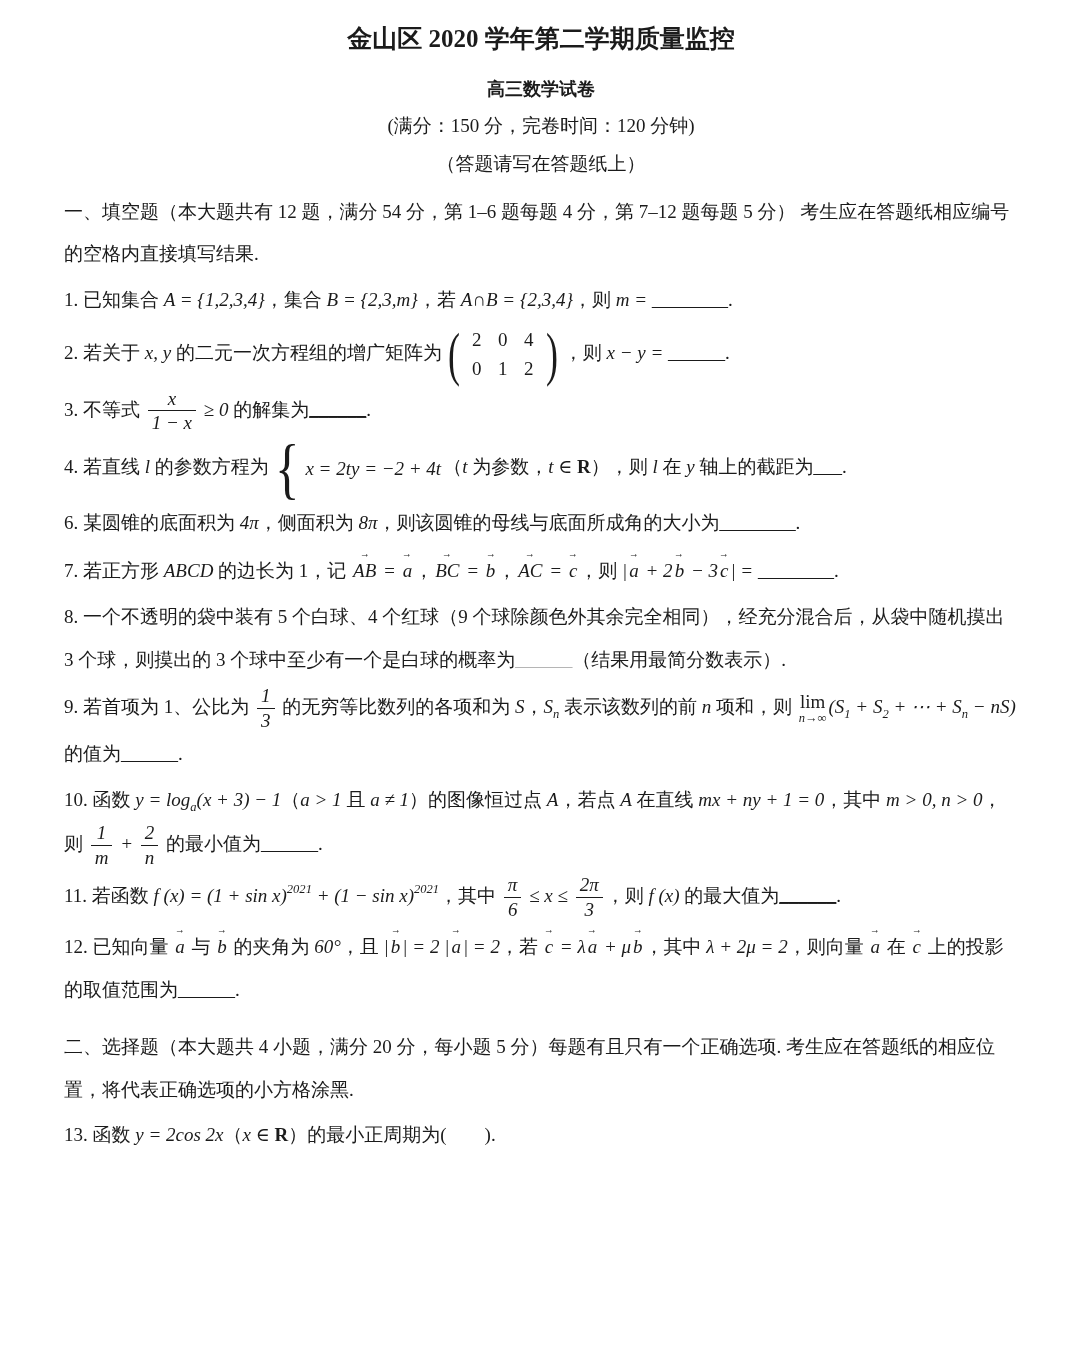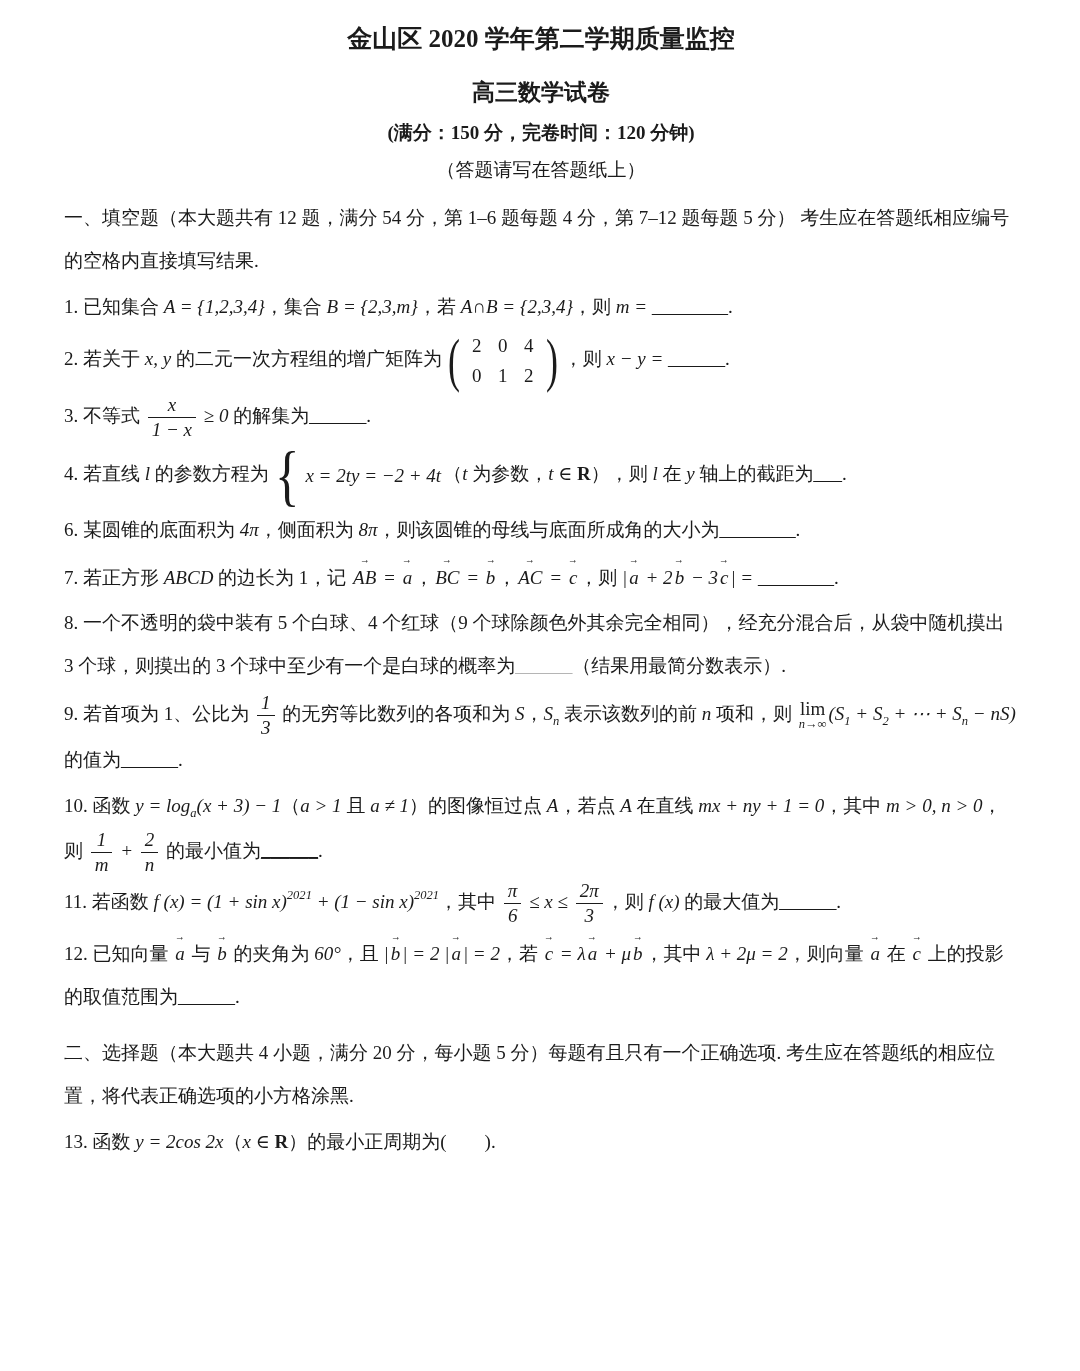--- a/index.html
+++ b/index.html
@@ -5,22 +5,22 @@
   * { box-sizing: border-box; }
   html, body { margin: 0; padding: 0; background: #ffffff; }
   .page {
     width: 1080px; height: 1208px; overflow: hidden;
     padding: 14px 62px 30px 64px;
     font-family: "Liberation Serif", "DejaVu Serif", serif;
     color: #1b1b1b; font-size: 19px; background: #ffffff;
   }
   .center { text-align: center; }
   .title { font-size: 25px; font-weight: bold; margin: 8px 0 0; line-height: 1.35; }
-  .subtitle { font-size: 23px; font-weight: bold; margin: 22px 0 0; line-height: 1.3; }
-  .meta { font-size: 19px; font-weight: bold; margin: 13px 0 0; line-height: 1.3; }
+  .subtitle { font-size: 18px; font-weight: bold; margin: 22px 0 0; line-height: 1.3; }
+  .meta { font-size: 19px; font-weight: normal; margin: 13px 0 0; line-height: 1.3; }
   .note { font-size: 19px; margin: 13px 0 0; line-height: 1.3; }
   .para, .q { line-height: 2.25; margin: 3px 0 0; }
   .sec-intro { margin-top: 14px; }
   .t { font-style: normal; }
   .m { font-style: italic; font-family: "Liberation Serif", "DejaVu Serif", serif; }
   .rbold { font-style: normal; font-weight: bold; }
   .bl { letter-spacing: 0; text-decoration: underline; }
   .bl.light { color: #b5b5b5; }
   
   .frac { display: inline-flex; flex-direction: column; text-align: center;

